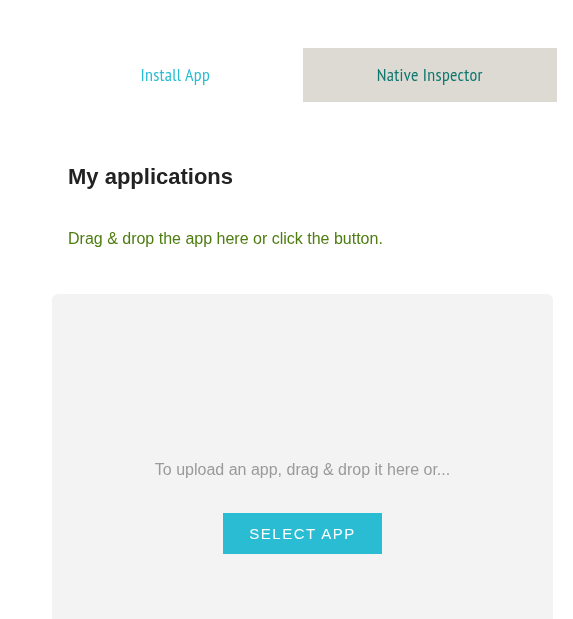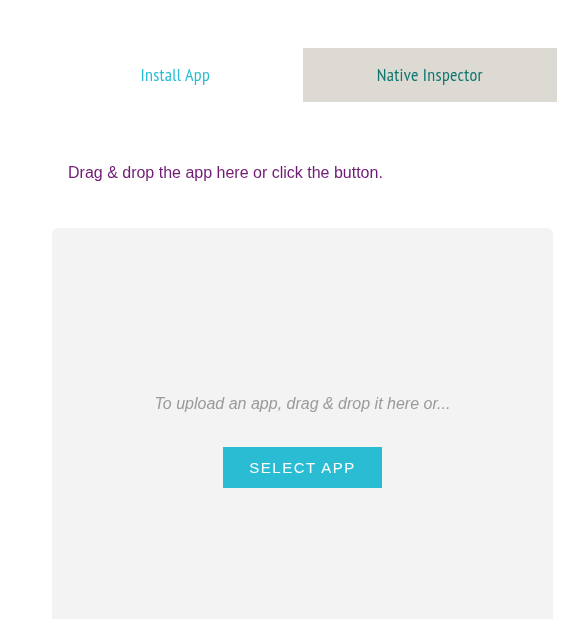--- a/index.html
+++ b/index.html
@@ -40,40 +40,39 @@
       padding: 30px 20px 20px 20px;
     }
     .heading {
       font-size: 22px;
       font-weight: 600;
       color: #222;
       margin-bottom: 8px;
     }
     .subheading {
       font-size: 16px;
-      color: #701a75;
+      color: #4d7c0f;
       margin-bottom: 30px;
     }
     .dropzone {
       background: #f3f3f3;
       border-radius: 6px;
       height: 410px;
       display: flex;
       flex-direction: column;
       align-items: center;
       justify-content: center;
       padding: 20px;
     }
     .drop-hint {
       color: #9a9a9a;
       font-size: 16px;
       font-weight: 400;
       margin-bottom: 18px;
       text-align: center;
-      font-style: italic;
     }
     .select-btn {
       background: #29bcd3;
       color: #fff;
       border: none;
       padding: 12px 26px;
       font-size: 15px;
       letter-spacing: 1.5px;
       font-weight: 500;
       cursor: pointer;
@@ -82,19 +81,20 @@
   </style>
 </head>
 <body>
 
 <div class="tabs">
   <div class="tab active">Install App</div>
   <div class="tab inactive">Native Inspector</div>
 </div>
 
 <div class="content">
+  <h2 class="heading">My applications</h2>
   <p class="subheading">Drag &amp; drop the app here or click the button.</p>
 
   <div class="dropzone">
     <div class="drop-hint">To upload an app, drag &amp; drop it here or...</div>
     <button class="select-btn">SELECT APP</button>
   </div>
 </div>
 
 </body></html>

